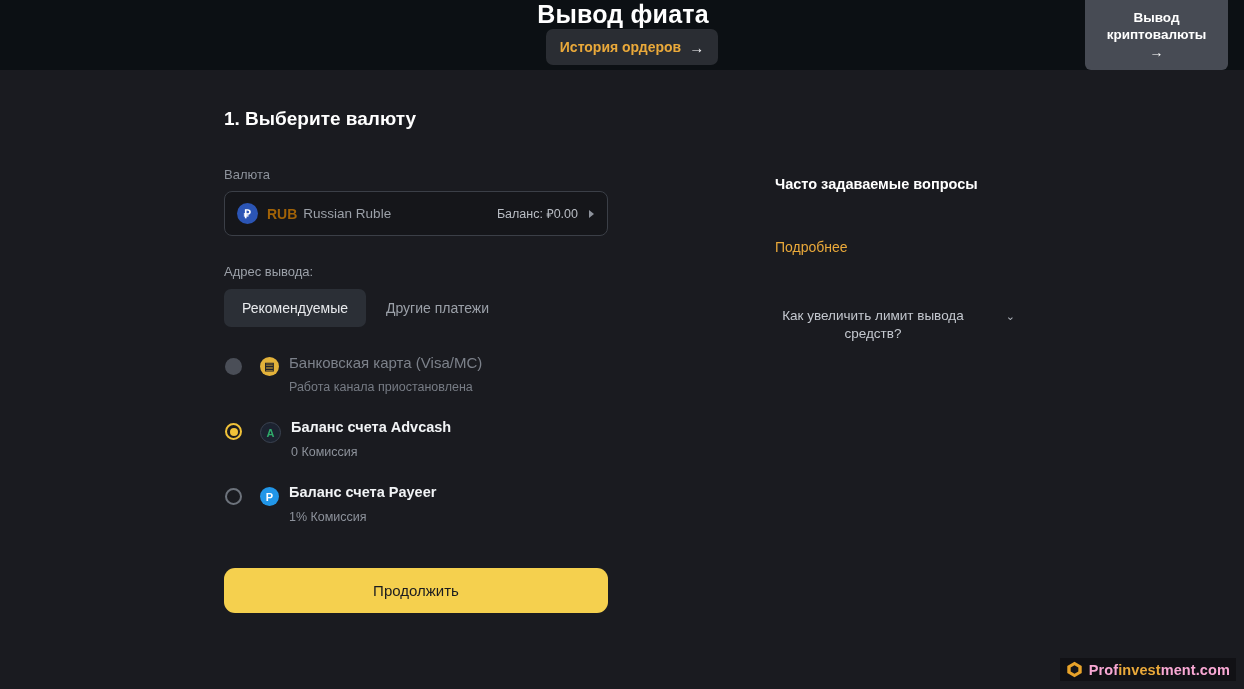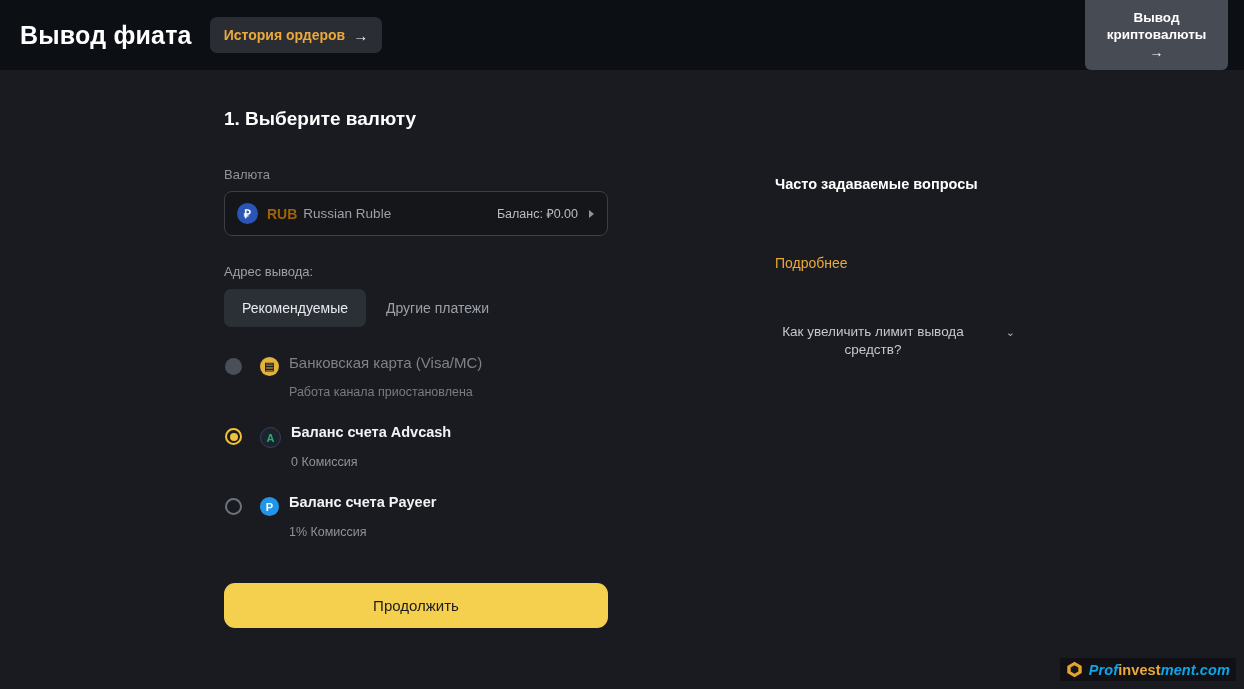--- a/index.html
+++ b/index.html
@@ -18,20 +18,21 @@
 
   
   .header {
     position: relative;
     height: 70px;
     background: #0c1014;
     display: flex;
     align-items: center;
     padding-left: 20px;
     box-sizing: border-box;
+    flex-direction: column;
   }
   .page-title {
     font-size: 25px;
     font-weight: bold;
     color: #ffffff;
     letter-spacing: 0.2px;
     margin-right: 18px;
     white-space: nowrap;
   }
   .orders-history-btn {
@@ -247,21 +248,21 @@
   .opt-title {
     font-size: 14.5px;
     font-weight: bold;
     color: #f1f3f5;
     line-height: 19px;
   }
   .opt-title.muted { color: #7c818a; font-weight: normal; font-size: 15px; }
   .opt-sub {
     font-size: 12.5px;
     color: #8d929b;
-    margin-top: 13px;
+    margin-top: 8px;
   }
   .opt-sub.dim { color: #777c85; }
 
   
   .continue-btn {
     width: 384px;
     height: 45px;
     margin-top: 20px;
     background: #f5d04e;
     border: none;
@@ -276,21 +277,21 @@
   .faq {
     position: absolute;
     left: 775px;
     top: 176px;
     width: 240px;
   }
   .faq-title {
     font-size: 14.5px;
     font-weight: bold;
     color: #ffffff;
-    margin-bottom: 62px;
+    margin-bottom: 46px;
   }
   .faq-more {
     font-size: 14px;
     color: #eaa93a;
     text-decoration: none;
     cursor: pointer;
   }
   .faq-item {
     margin-top: 51px;
     display: flex;
@@ -322,21 +323,21 @@
     align-items: center;
     gap: 6px;
     background: #111115;
     padding: 3px 6px;
   }
   .wm-text {
     font-size: 14.5px;
     font-weight: bold;
     letter-spacing: 0.1px;
   }
-  .wm-white { color: #0ea5e9; font-style: italic; }
+  .wm-white { color: #f9a8d4; }
   .wm-gold { color: #eaa93a; }
 </style>
 </head>
 <body>
 
 <div class="header">
   <div class="page-title">Вывод фиата</div>
 
   <button class="orders-history-btn">
     <span class="label">История ордеров</span>

